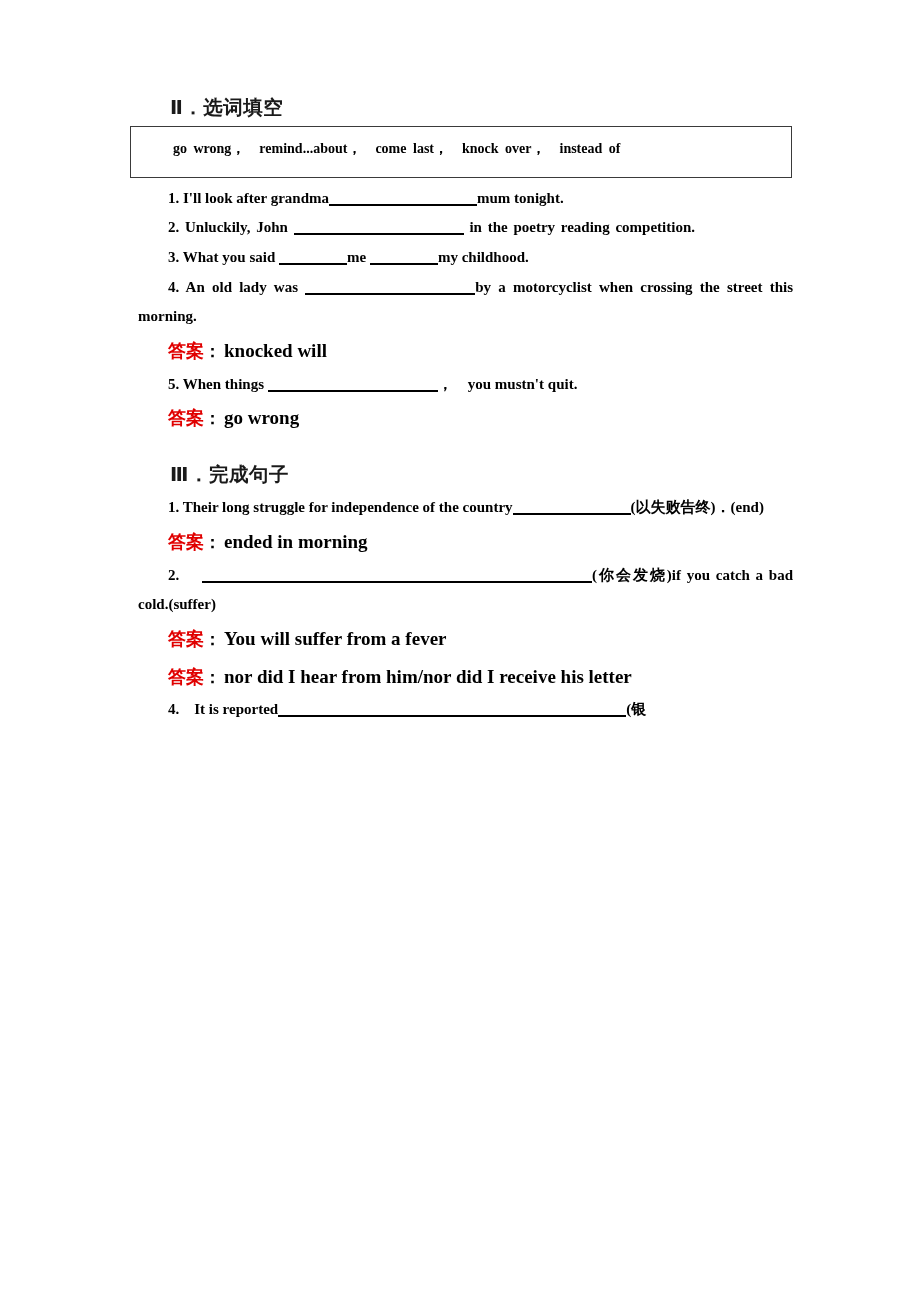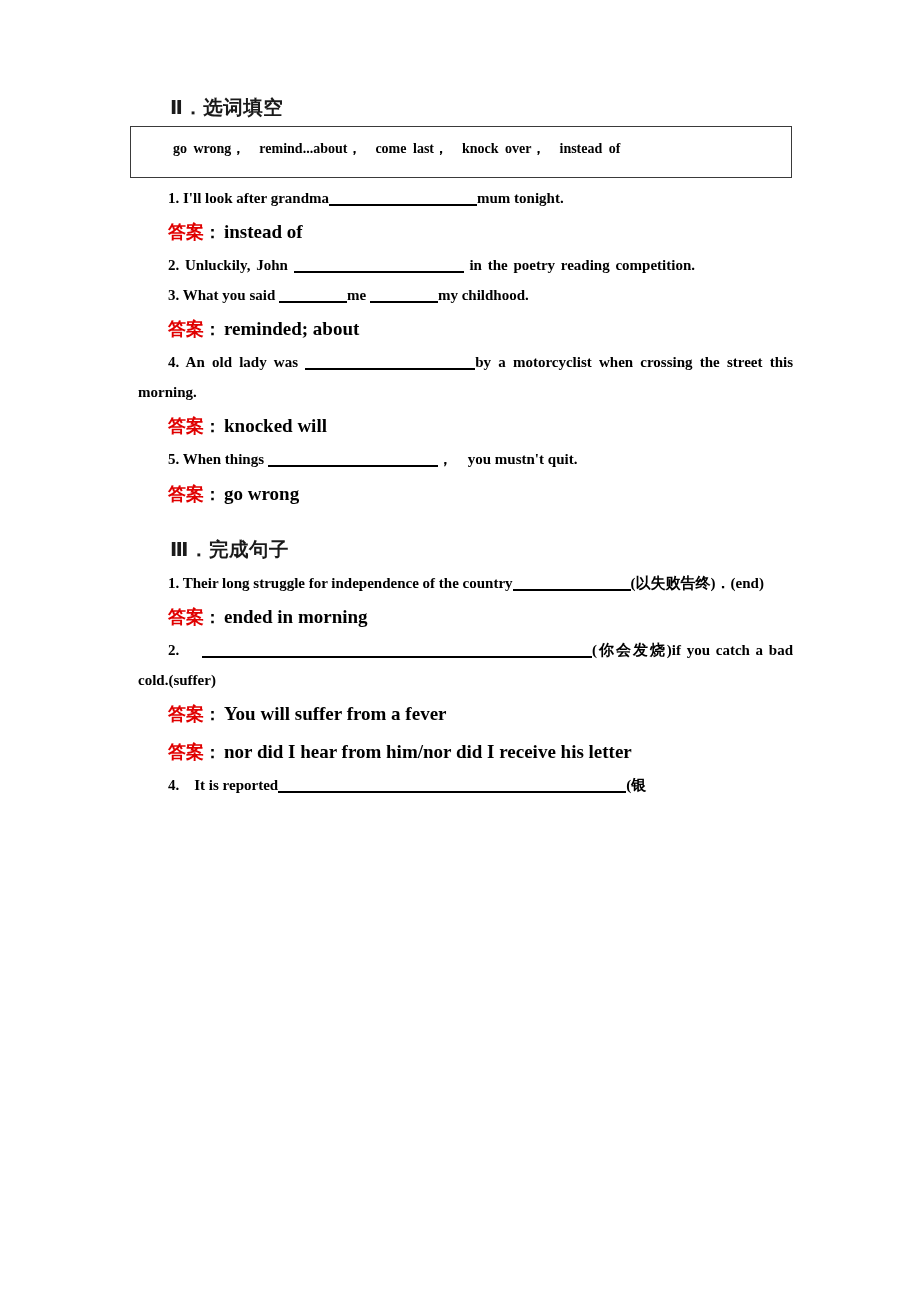--- a/index.html
+++ b/index.html
@@ -132,28 +132,26 @@
     <h2 class="section-heading">Ⅱ．选词填空</h2>
 
     <div class="word-bank">
       <div class="inner">
         <span class="wb-item">go wrong，</span><span class="wb-gap"></span><span class="wb-item">remind...about，</span><span class="wb-gap"></span><span class="wb-item">come last，</span><span class="wb-gap"></span><span class="wb-item">knock over，</span><span class="wb-gap"></span><span class="wb-item">instead of</span>
       </div>
     </div>
 
     <p class="qline"><span>1.</span> <span>I'll look after grandma</span><span class="blank b-xl"></span><span>mum tonight.</span></p>
 
-    <p class="aline"><span class="ans-label">答案</span><span class="ans-colon">：</span><span class="ans-text">instead of</span></p>
 
     <p class="qline jf spread"><span>2.</span> <span>Unluckily, John</span> <span class="blank b-xxl"></span> <span>in the poetry reading competition.</span></p>
 
 
     <p class="qline"><span>3.</span> <span>What you said</span> <span class="blank b-sm"></span><span>me</span> <span class="blank b-sm"></span><span>my childhood.</span></p>
 
-    <p class="aline"><span class="ans-label">答案</span><span class="ans-colon">：</span><span class="ans-text">reminded; about</span></p>
 
     <p class="qline jf spread"><span>4.</span> <span>An old lady was</span> <span class="blank b-xxl"></span><span>by a motorcyclist when crossing the street this morning.</span></p>
 
     <p class="aline"><span class="ans-label">答案</span><span class="ans-colon">：</span><span class="ans-text">knocked will</span></p>
 
     <p class="qline"><span>5.</span> <span>When things</span> <span class="blank b-xxl"></span><span>，　you mustn't quit.</span></p>
 
     <p class="aline"><span class="ans-label">答案</span><span class="ans-colon">：</span><span class="ans-text">go wrong</span></p>
 
     <h2 class="section-heading sec3">Ⅲ．完成句子</h2>

